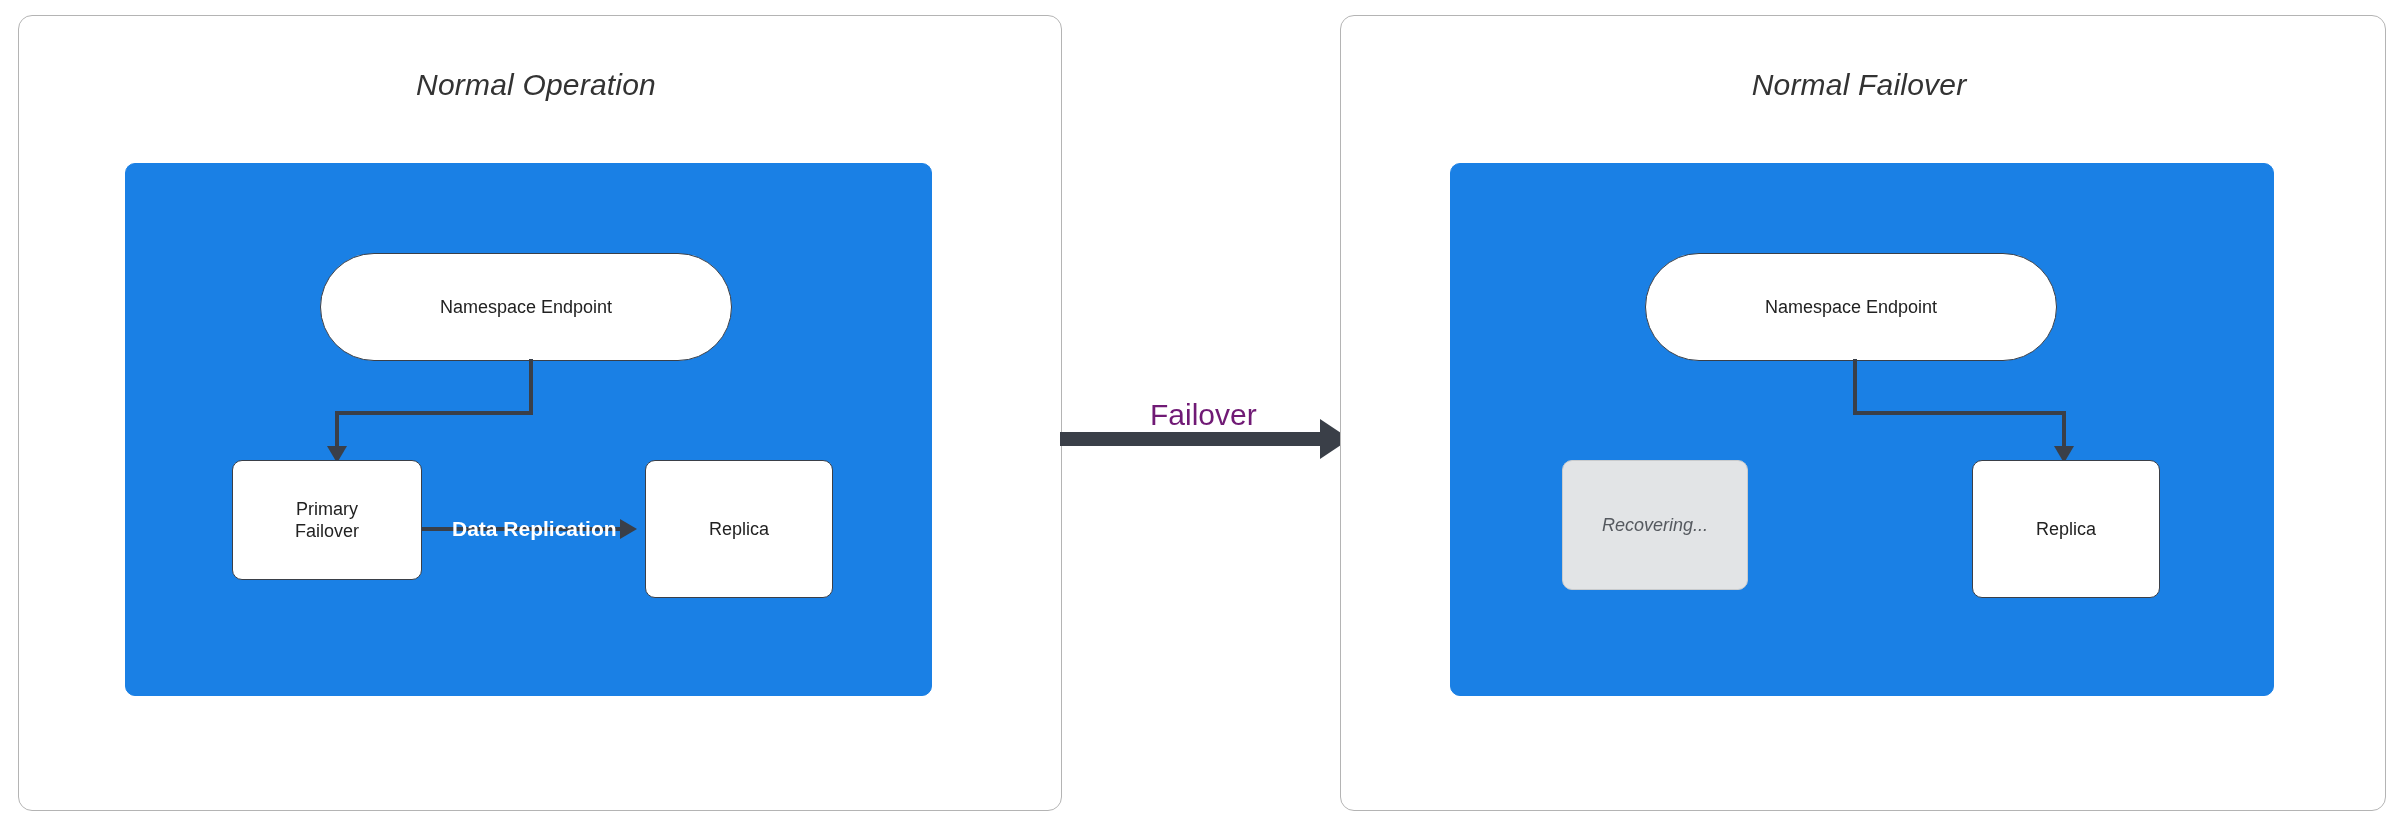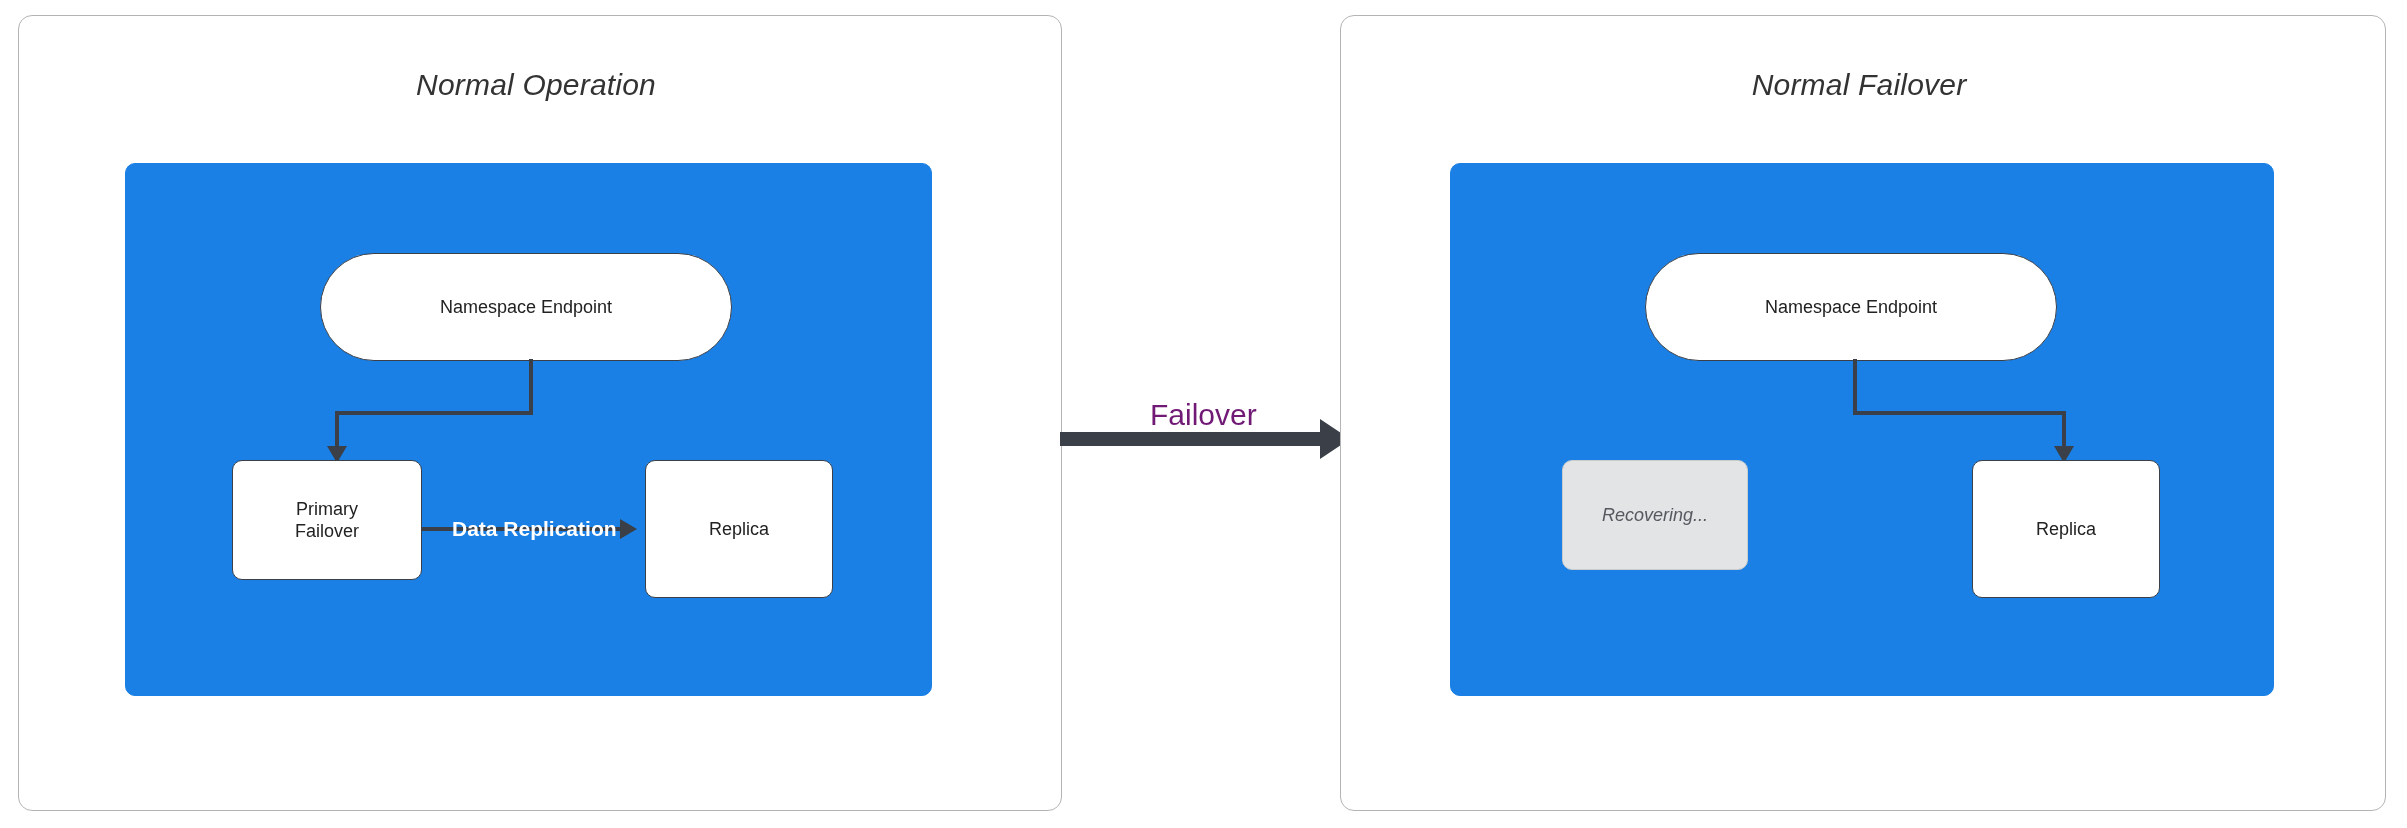--- a/index.html
+++ b/index.html
@@ -169,21 +169,21 @@
 
   <div class="node stadium" style="left:1645px; top:253px; width:412px; height:108px;">
     <span>Namespace Endpoint</span>
   </div>
 
   <div class="seg v" style="left:1853px; top:359px; width:4px; height:56px;"></div>
   <div class="seg h" style="left:1853px; top:411px; width:213px; height:4px;"></div>
   <div class="seg v" style="left:2062px; top:411px; width:4px; height:41px;"></div>
   <div class="arrowhead-down" style="left:2054px; top:446px;"></div>
 
-  <div class="node rect muted" style="left:1562px; top:460px; width:186px; height:110px;">
+  <div class="node rect muted" style="left:1562px; top:460px; width:186px; height:130px;">
     <span>Recovering...</span>
   </div>
 
   <div class="node rect" style="left:1972px; top:460px; width:188px; height:138px;">
     <span>Replica</span>
   </div>
 
 </div>
 
 </body></html>

